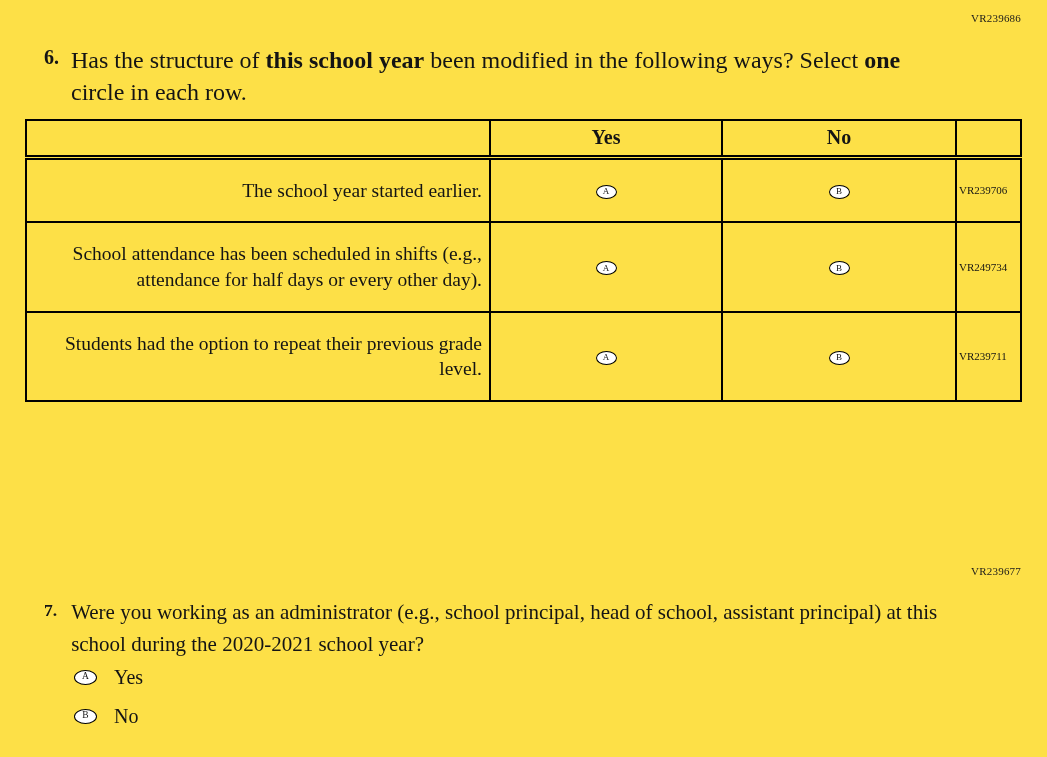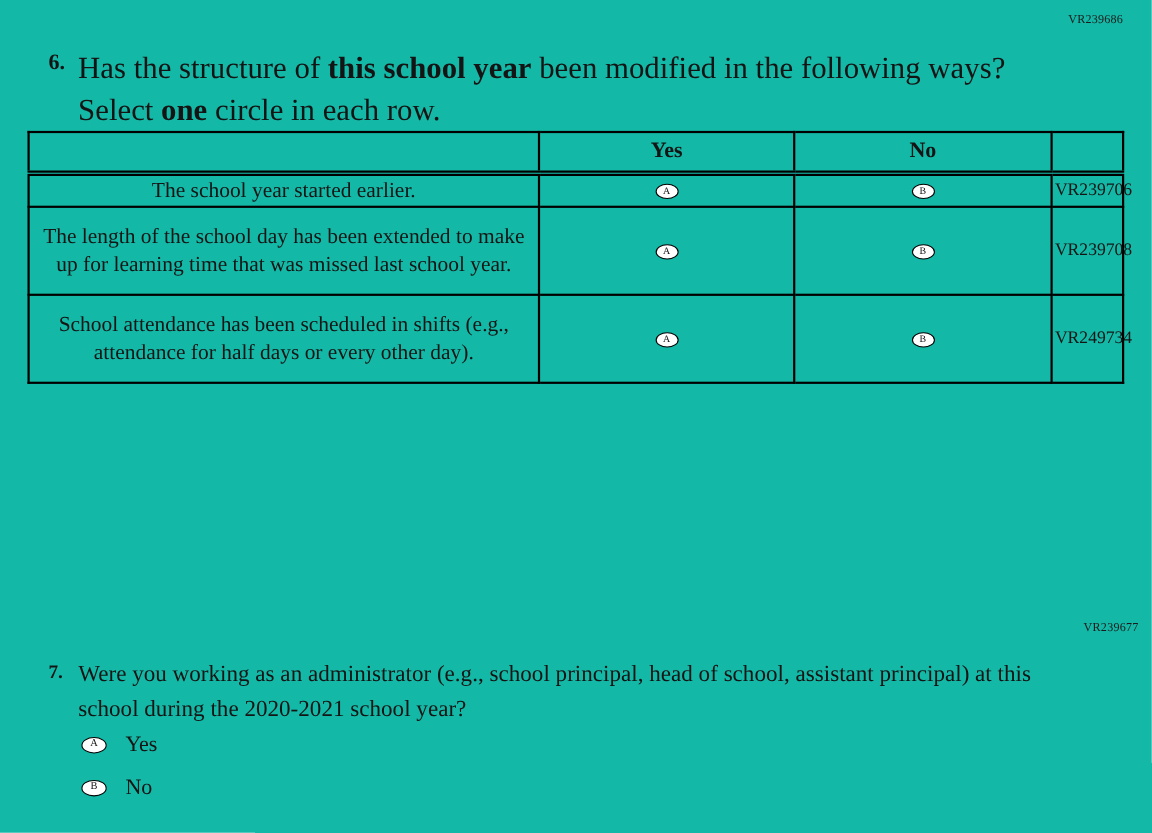--- a/index.html
+++ b/index.html
@@ -6,42 +6,42 @@
   html, body { background: #ffffff; }
   body {
     width: 1047px; height: 757px;
     font-family: "Liberation Serif", serif;
     color: #141414;
     position: relative;
     overflow: hidden;
   }
   .page {
     position: absolute; inset: 0;
-    background: #14b8a6;
+    background: #fde047;
     text-decoration: underline;
   }
   .code {
     font-size: 11px;
     letter-spacing: 0.2px;
     color: #1a1a1a;
   }
   .top-code { position: absolute; top: 12px; right: 26px; }
-  .mid-code { position: absolute; top: 565px; right: 12px; }
+  .mid-code { position: absolute; top: 565px; right: 26px; }
 
   
   .q6 {
     position: absolute; top: 44px; left: 44px;
     display: flex; width: 920px;
   }
   .q-num {
     font-weight: bold; font-size: 20px;
     margin-right: 12px; line-height: 1.35;
   }
   .q6 .q-text {
-    font-size: 28px; line-height: 1.35; width: 860px;
+    font-size: 24px; line-height: 1.35; width: 860px;
   }
   .q6 .q-text b { font-weight: bold; }
 
   
   table.q6-table {
     position: absolute; top: 119px; left: 25px;
     width: 995px;
     border-collapse: collapse;
     table-layout: fixed;
   }
@@ -54,26 +54,26 @@
   .q6-table col.c-no    { width: 234px; }
   .q6-table col.c-code  { width: 65px;  }
   .q6-table thead th {
     border-bottom: 5px double #000;
     height: 37px;
     font-size: 20px; font-weight: bold;
     text-align: center;
   }
   .q6-table td.label-cell {
     font-size: 19.5px; line-height: 1.32;
-    padding: 1px 7px;
-    text-align: center;
+    padding: 18px 7px;
+    text-align: right;
   }
   .q6-table td.bubble-cell { text-align: center; }
   .q6-table td.code-cell {
-    font-size: 16px; text-align: right; padding: 0 2px;
+    font-size: 11px; text-align: left; padding: 0 2px;
   }
   .q6-table tr.r-short td { height: 31px; }
   .q6-table tr.r-two td   { height: 52px; }
   .q6-table tr.r-three td { height: 80px; }
 
   
   .bubble {
     display: inline-flex; align-items: center; justify-content: center;
     width: 21px; height: 14px;
     border: 1.3px solid #000; border-radius: 50%;
@@ -133,38 +133,38 @@
         <td class="label-cell">The school year started earlier.</td>
         <td class="bubble-cell"><span class="bubble">
               <span>A</span>
             </span></td>
         <td class="bubble-cell"><span class="bubble">
               <span>B</span>
             </span></td>
         <td class="code-cell">VR239706</td>
       </tr>
       <tr class="r-three">
-        <td class="label-cell">The length of the school day has been extended to make up for learning time that was missed last school year.</td>
-        <td class="bubble-cell"><span class="bubble">
-              <span>A</span>
-            </span></td>
-        <td class="bubble-cell"><span class="bubble">
-              <span>B</span>
-            </span></td>
-        <td class="code-cell">VR239708</td>
-      </tr>
-      <tr class="r-three">
         <td class="label-cell">School attendance has been scheduled in shifts (e.g., attendance for half days or every other day).</td>
         <td class="bubble-cell"><span class="bubble">
               <span>A</span>
             </span></td>
         <td class="bubble-cell"><span class="bubble">
               <span>B</span>
             </span></td>
         <td class="code-cell">VR249734</td>
+      </tr>
+      <tr class="r-two">
+        <td class="label-cell">Students had the option to repeat their previous grade level.</td>
+        <td class="bubble-cell"><span class="bubble">
+              <span>A</span>
+            </span></td>
+        <td class="bubble-cell"><span class="bubble">
+              <span>B</span>
+            </span></td>
+        <td class="code-cell">VR239711</td>
       </tr>
     </tbody>
   </table>
 
   <div class="code mid-code">VR239677</div>
 
   <div class="q7">
     <span class="q-num">7.</span>
     <span class="q-text">Were you working as an administrator (e.g., school principal, head of school, assistant principal) at this school during the 2020-2021 school year?</span>
   </div>

